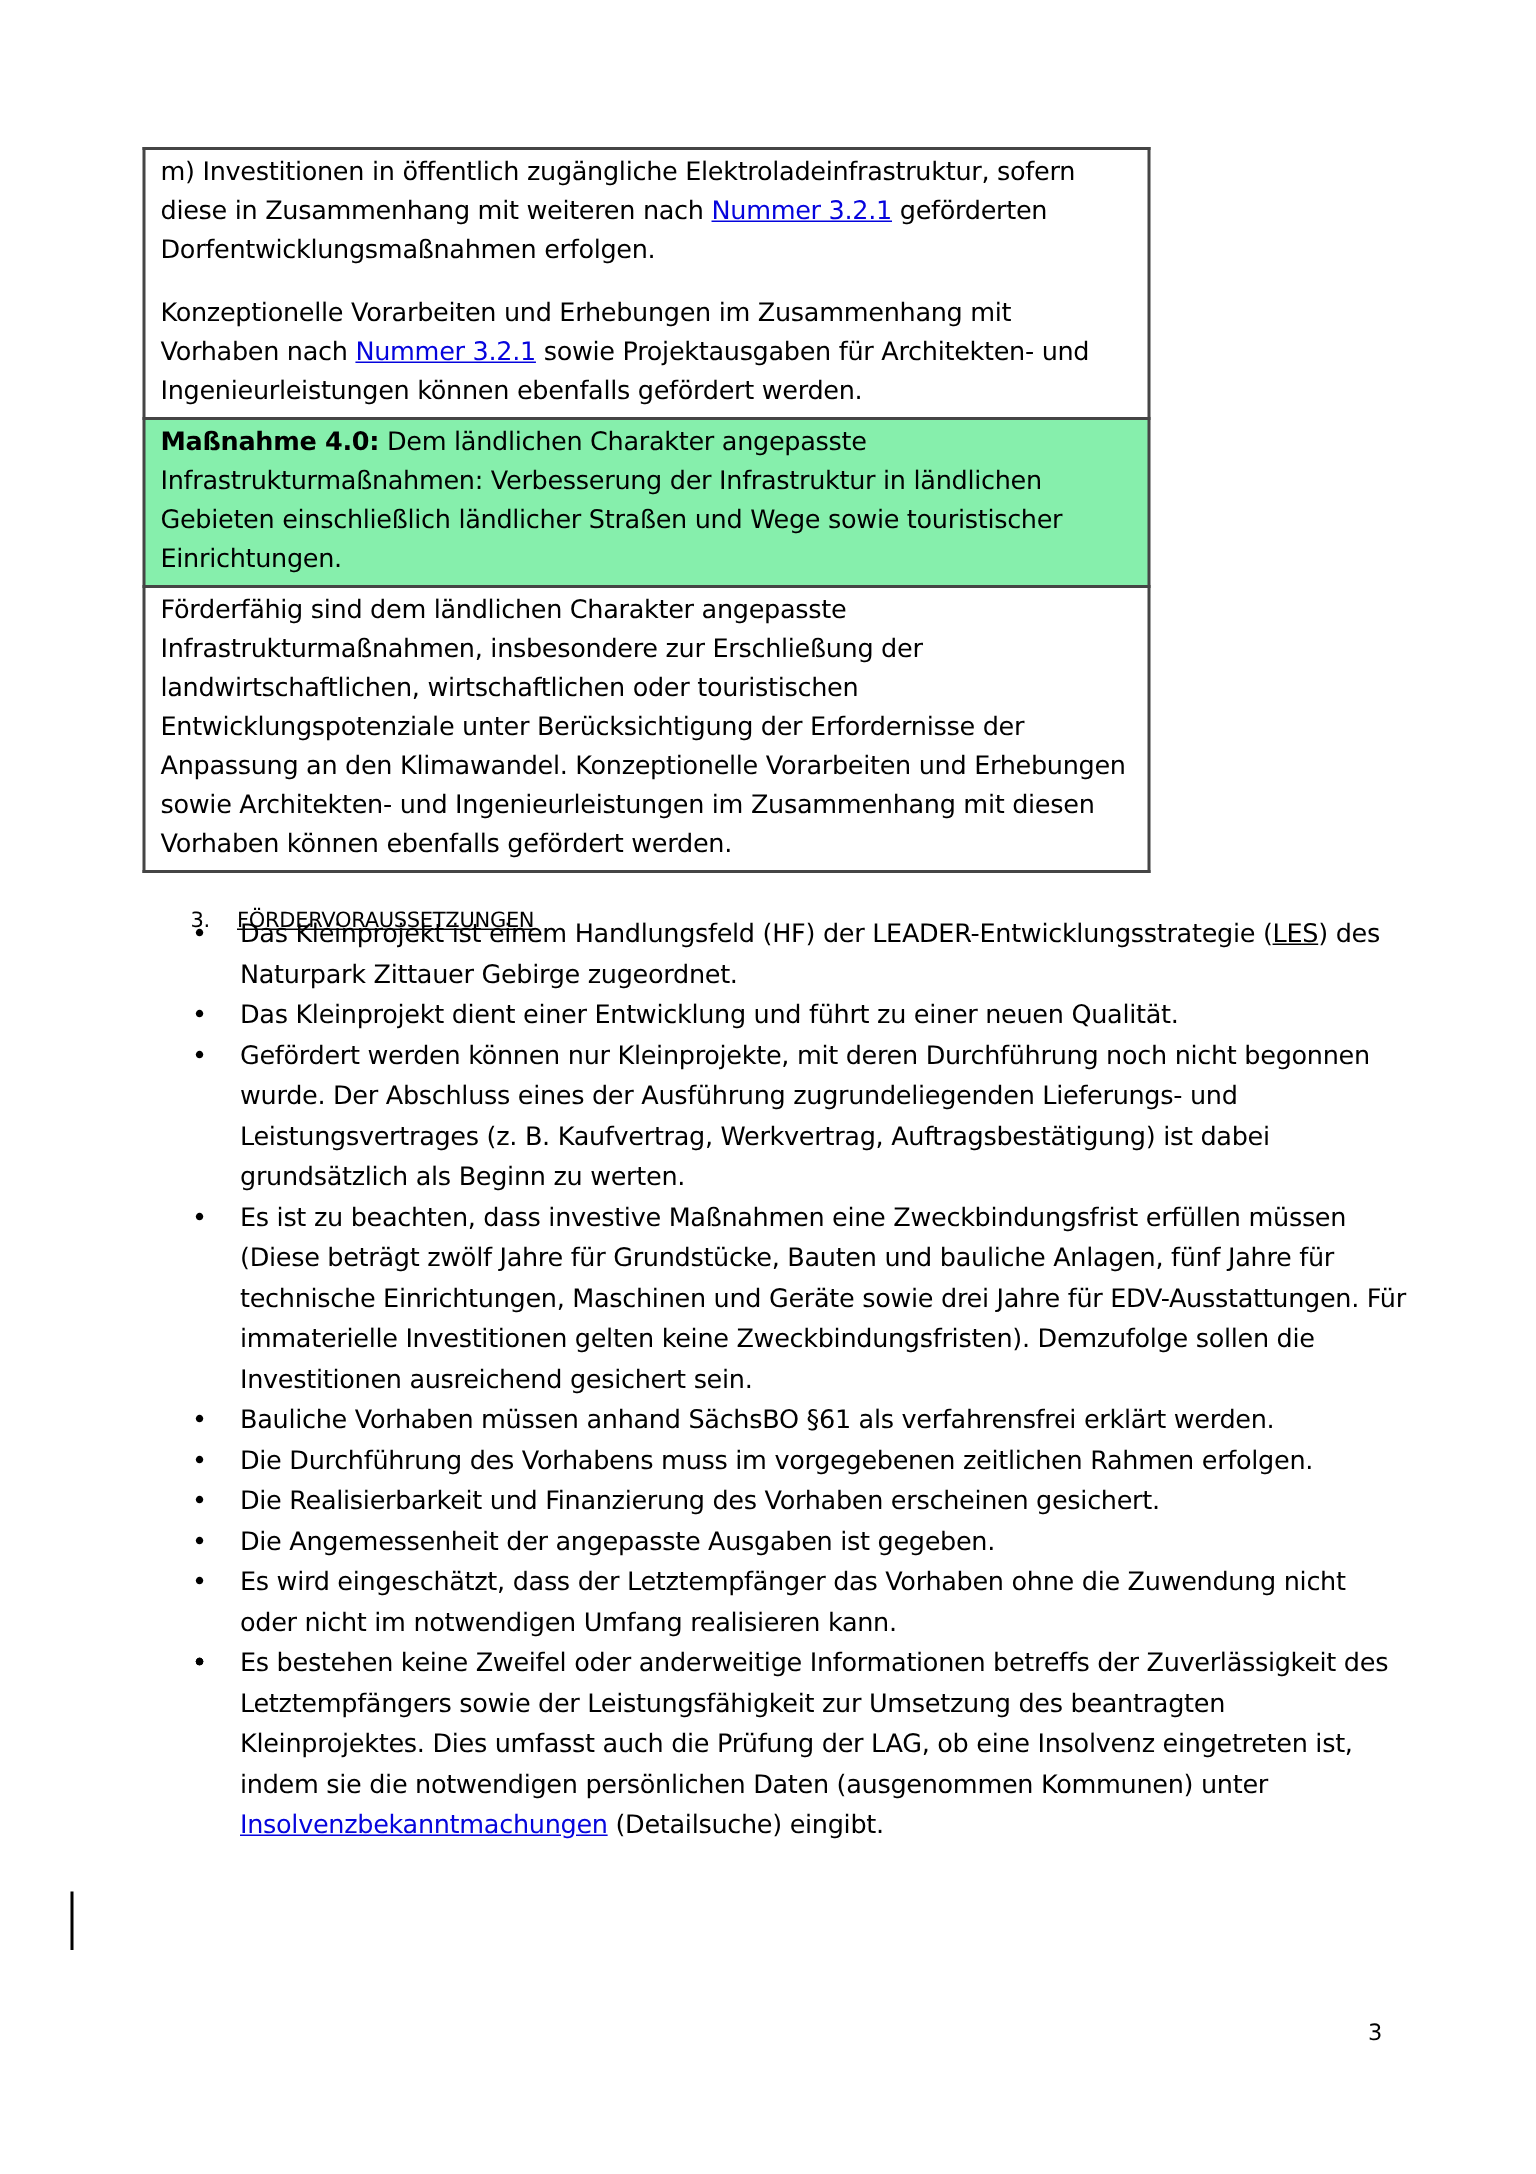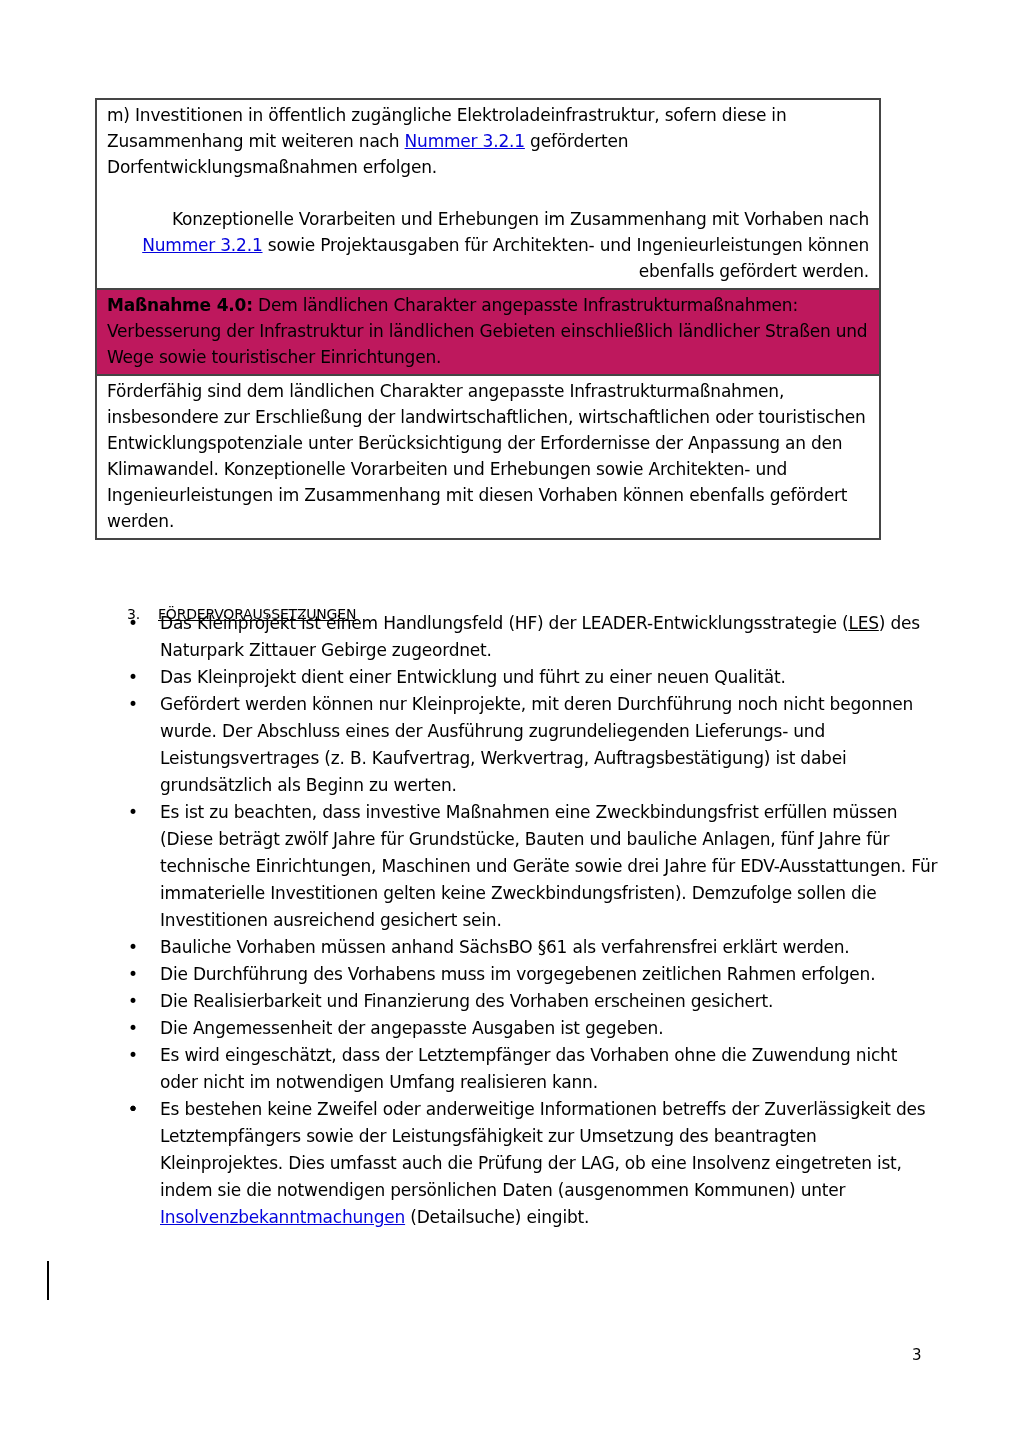--- a/index.html
+++ b/index.html
@@ -6,32 +6,32 @@
   .page{
     position:relative;
     width:1024px;height:1449px;
     background:#ffffff;
     font-family:"DejaVu Sans","Liberation Sans",sans-serif;
     color:#000;
     overflow:hidden;
   }
   
   .doc-table{
-    position:absolute;left:95px;top:98px;width:786px;
+    position:absolute;left:95px;top:98px;width:672px;
     border-collapse:collapse;
     font-size:17px;line-height:26px;letter-spacing:-0.2px;
   }
   .doc-table td{
     border:2px solid #454545;
     padding:2px 10px 4px 10px;
     vertical-align:top;
   }
-  .cell-green{background:#be185d;}
+  .cell-green{background:#86efac;}
   .cell-para{margin:0;}
-  .cell-para + .cell-para{margin-top:26px;text-align:right;}
+  .cell-para + .cell-para{margin-top:16px;}
   a.link{color:#0504dd;text-decoration:underline;cursor:pointer;}
   .u{text-decoration:underline;}
   b{font-weight:bold;}
   
   .section-heading{
     position:absolute;left:127px;top:606px;
     font-size:14px;letter-spacing:-0.2px;
   }
   .section-number{display:inline-block;width:31px;}
   .section-title{text-decoration:underline;}

